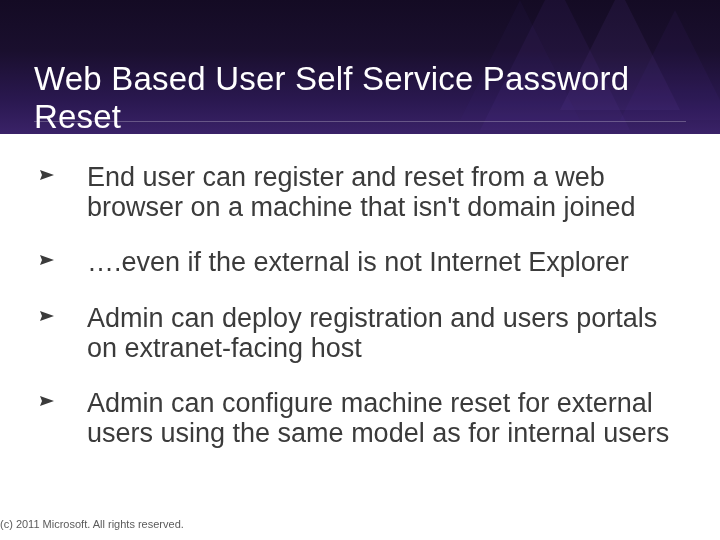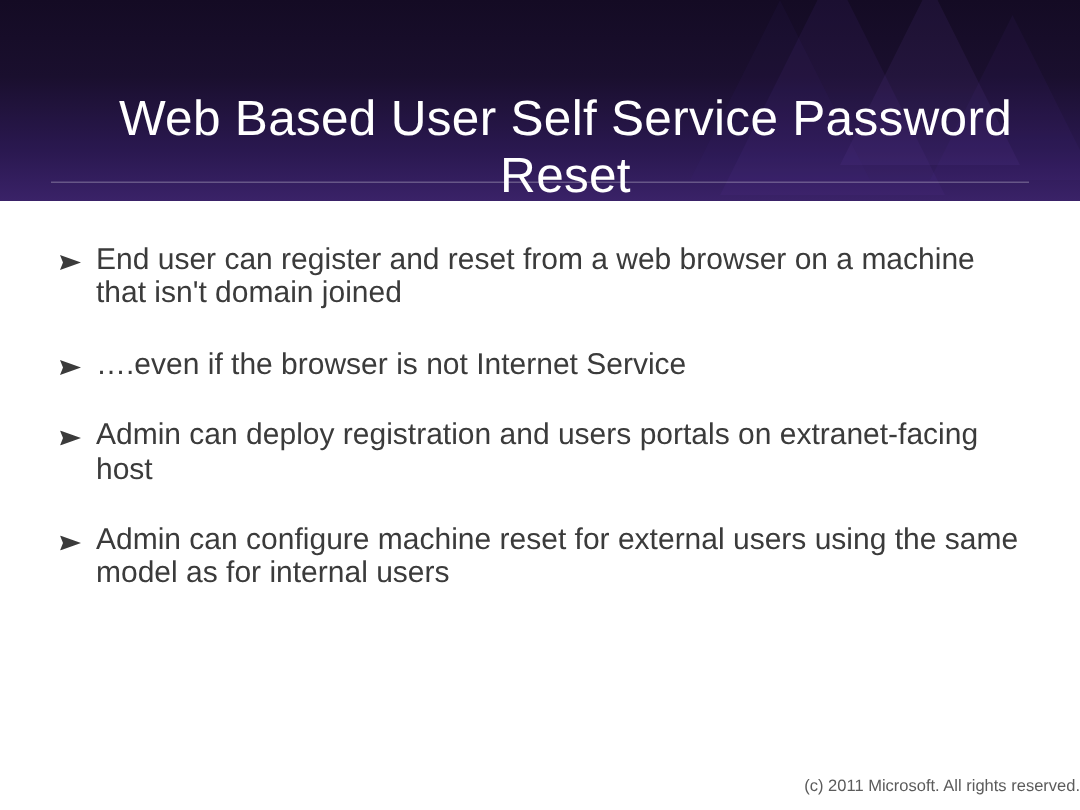--- a/index.html
+++ b/index.html
@@ -28,21 +28,20 @@
   .t3 { right: -10px; top: 10px; border-width: 0 55px 110px 55px; border-color: transparent transparent rgba(90,50,160,0.08) transparent; }
   .t4 { right: 140px; top: 0px; border-width: 0 60px 120px 60px; border-color: transparent transparent rgba(70,40,140,0.07) transparent; }
   .title {
     position: absolute;
     left: 34px;
     top: 60px;
     color: #ffffff;
     font-size: 33px;
     font-weight: 300;
     letter-spacing: 0.2px;
-    text-align: center;
   }
   .hr {
     position: absolute;
     left: 34px;
     bottom: 12px;
     width: 652px;
     height: 1px;
     background: rgba(255,255,255,0.25);
   }
   .body {
@@ -57,30 +56,31 @@
     margin-bottom: 25px;
     color: #3b3b3b;
   }
   .arrow {
     flex: 0 0 auto;
     margin-top: 8px;
     margin-right: 10px;
   }
   .arrow svg { display: block; }
   .btext {
-    font-size: 20px;
+    font-size: 27px;
     font-weight: 400;
     line-height: 1.12;
     color: #3b3b3b;
+    margin-left: 23px;
   }
   .footer {
     position: absolute;
     bottom: 10px;
     width: 100%;
-    text-align: right;
+    text-align: left;
     font-size: 11px;
     color: #5b5b5b;
   }
 </style>
 </head>
 <body>
 
 <div class="slide">
   <div class="header">
     <div class="tri t4"></div>
@@ -101,21 +101,21 @@
       </span>
       <span class="btext">End user can register and reset from a web browser on a machine that isn't domain joined</span>
     </div>
 
     <div class="bullet">
       <span class="arrow">
         <svg width="14" height="10" viewBox="0 0 14 10">
             <polygon points="0,0 14,5 0,10 2,5" fill="#3b3b3b"></polygon>
           </svg>
       </span>
-      <span class="btext">….even if the browser is not Internet Service</span>
+      <span class="btext">….even if the external is not Internet Explorer</span>
     </div>
 
     <div class="bullet">
       <span class="arrow">
         <svg width="14" height="10" viewBox="0 0 14 10">
             <polygon points="0,0 14,5 0,10 2,5" fill="#3b3b3b"></polygon>
           </svg>
       </span>
       <span class="btext">Admin can deploy registration and users portals on extranet-facing host</span>
     </div>

